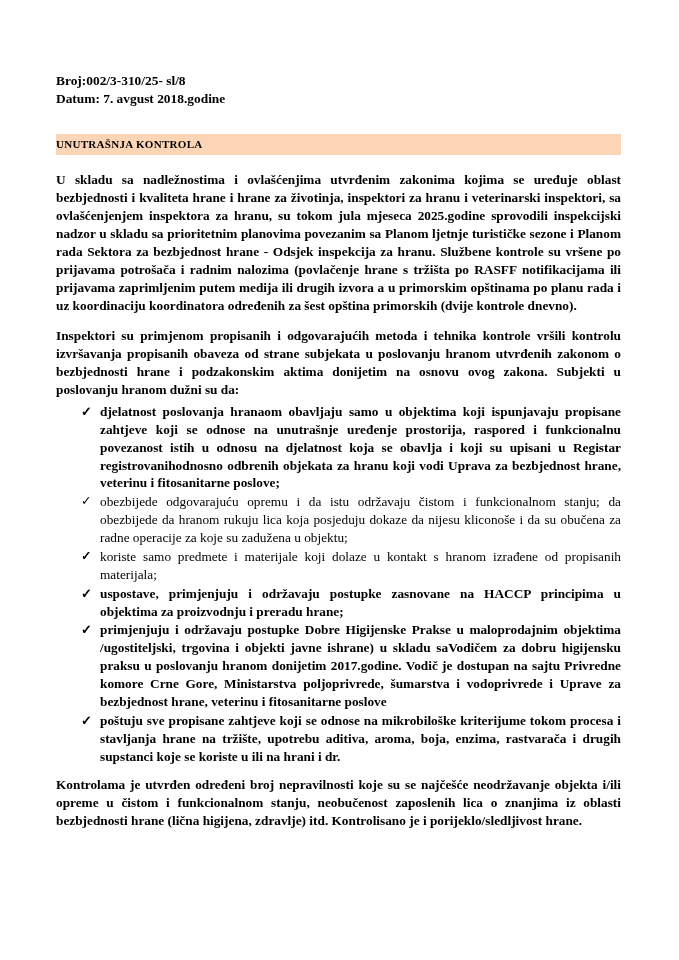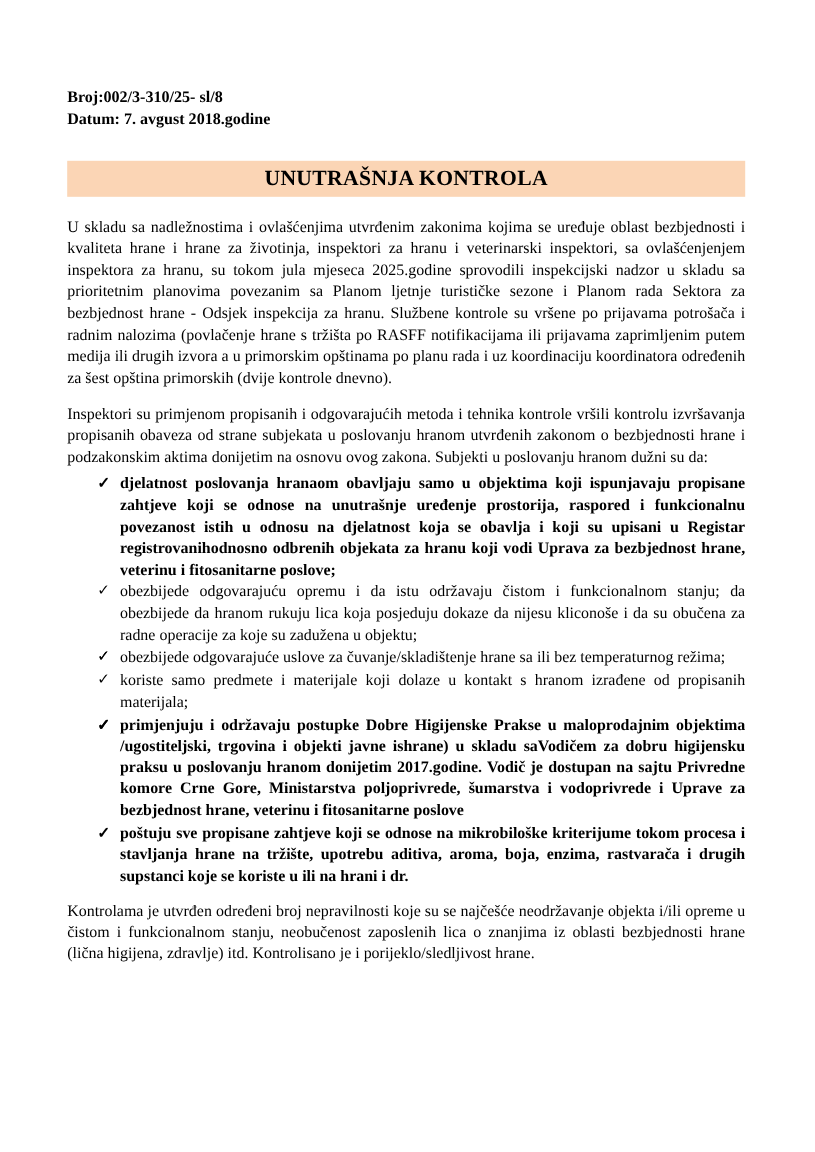--- a/index.html
+++ b/index.html
@@ -33,33 +33,34 @@
   .doc-title {
     font-size: 13.4px;
     font-weight: bold;
     text-align: center;
     line-height: 1.3;
     margin: 0 0 16px 0;
     letter-spacing: 0.05px;
   }
   .section-band {
     background: #fbd5b5;
-    text-align: center;
-    font-size: 18px;
+    text-align: left;
+    font-size: 11px;
     font-weight: bold;
     padding: 4px 0 5px 0;
     margin: 0 0 16px 0;
     letter-spacing: 0.3px;
   }
   p.body-par {
     font-size: 13.3px;
     line-height: 1.345;
     text-align: justify;
     margin: 0 0 13px 0;
     hyphens: none;
+    font-weight: bold;
   }
   p.body-par.tight {
     margin-bottom: 4px;
   }
   ul.check-list {
     list-style: none;
     margin: 0 0 11px 0;
     padding: 0;
   }
   ul.check-list > li {
@@ -112,28 +113,28 @@
     </li>
     <li>
       <span class="tick">✓</span>
       <span>obezbijede odgovarajuću opremu i da istu održavaju čistom i funkcionalnom stanju; da obezbijede da hranom rukuju lica koja posjeduju dokaze da nijesu kliconoše i da su obučena za radne operacije za koje su zadužena u objektu;</span>
     </li>
     <li>
       <span class="tick">✓</span>
     </li>
     <li>
       <span class="tick">✓</span>
-      <span> obezbijede odgovarajuće uslove za čuvanje/skladištenje hrane sa ili bez temperaturnog režima;</span>
     </li>
     <li>
       <span class="tick">✓</span>
       <span>koriste samo predmete i materijale koji dolaze u kontakt s hranom izrađene od propisanih materijala;</span>
     </li>
     <li class="strong">
       <span class="tick">✓</span>
+      <span>uspostave, primjenjuju i održavaju postupke zasnovane na HACCP principima u objektima za proizvodnju i preradu hrane;</span>
     </li>
     <li class="strong">
       <span class="tick">✓</span>
       <span>primjenjuju i održavaju postupke Dobre Higijenske Prakse u maloprodajnim objektima /ugostiteljski, trgovina i objekti javne ishrane) u skladu saVodičem za dobru higijensku praksu u poslovanju hranom donijetim 2017.godine. Vodič je dostupan na sajtu Privredne komore Crne Gore, Ministarstva poljoprivrede, šumarstva i vodoprivrede i Uprave za bezbjednost hrane, veterinu i fitosanitarne poslove</span>
     </li>
     <li class="strong">
       <span class="tick">✓</span>
       <span>poštuju sve propisane zahtjeve koji se odnose na mikrobiloške kriterijume tokom procesa i stavljanja hrane na tržište, upotrebu aditiva, aroma, boja, enzima, rastvarača i drugih supstanci koje se koriste u ili na hrani i dr.</span>
     </li>
   </ul>

